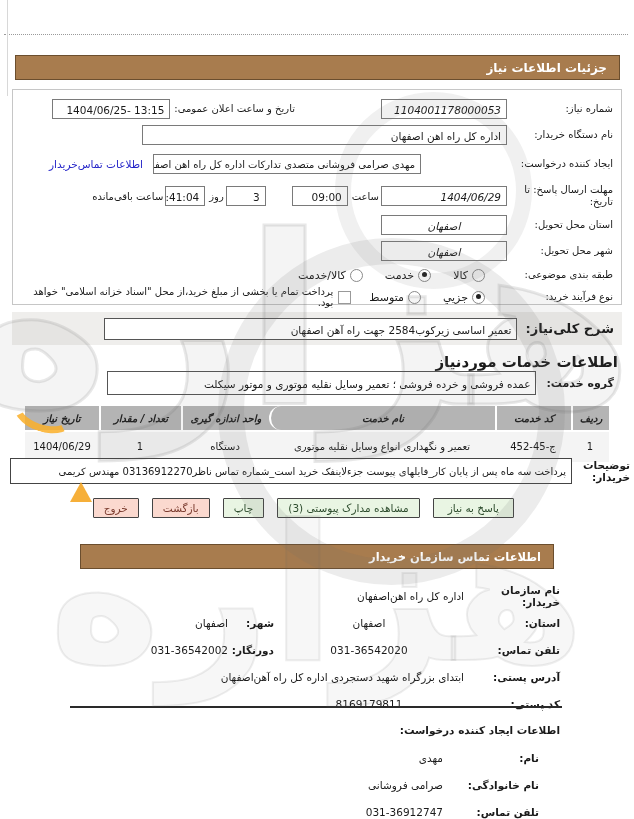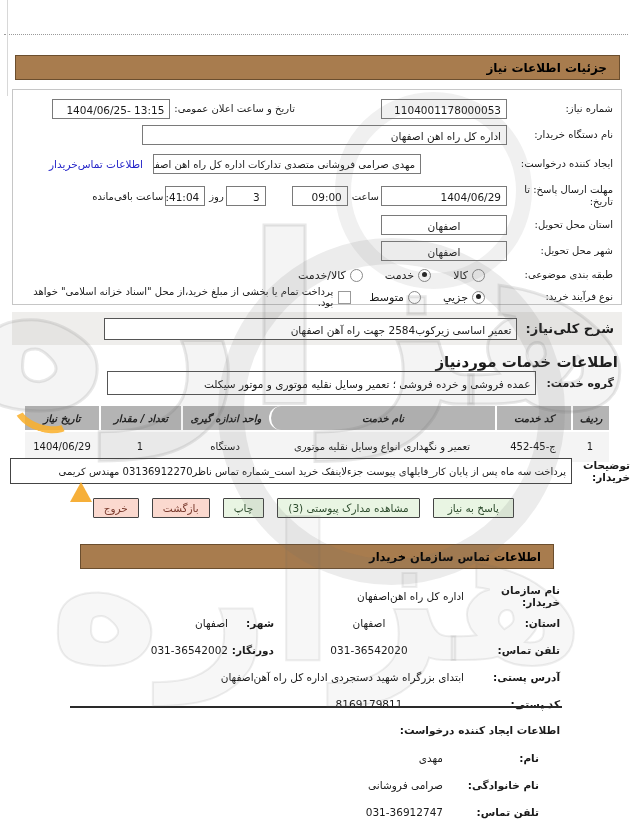--- a/index.html
+++ b/index.html
@@ -6,33 +6,33 @@
   body{
     width:634px;height:819px;overflow:hidden;position:relative;background:#ffffff;
     font-family:"DejaVu Sans",sans-serif;font-size:11px;color:#1a1a1a;direction:rtl;
   }
   .page{position:absolute;inset:0;}
   
   .dotted{position:absolute;top:34px;left:4px;right:6px;border-top:1px dotted #9a9a9a;}
   .edge{position:absolute;left:7px;top:0;height:96px;border-left:1px solid #d8d8d8;}
   
   .hdr{position:absolute;height:25px;line-height:25px;background:#a87c4e;border:1px solid #6b4e2e;
-       color:#000000;font-weight:bold;font-size:12px;padding-right:12px;box-sizing:border-box;}
+       color:#ffffff;font-weight:bold;font-size:12px;padding-right:12px;box-sizing:border-box;}
   .hdr1{top:55px;right:14px;left:15px;}
   .hdr2{top:544px;right:80px;left:80px;font-size:11.5px;}
   
   .panel1{position:absolute;top:89px;right:12px;left:12px;height:216px;border:1px solid #c6c6c6;
           background:#fff;padding:8px 8px;box-sizing:border-box;}
   .row{display:flex;align-items:center;margin-bottom:4px;min-height:22px;}
   .lbl{width:106px;flex-shrink:0;font-size:10px;line-height:12px;}
   .vbox{border:1px solid #7a7a7a;height:20px;line-height:20px;background:#fff;padding:0 5px;
         box-sizing:border-box;font-size:10.5px;white-space:nowrap;overflow:hidden;}
   .tr{text-align:right}.tc{text-align:center}
   .ltr{direction:ltr;}
-  .w126{width:126px;}.w118{width:118px;}.w365{width:365px;}.w268{width:268px;}
+  .w126{width:126px;font-style:italic;}.w118{width:118px;}.w365{width:365px;}.w268{width:268px;}
   .w56{width:56px;}.w60{width:40px;}
   .mr86{margin-right:86px;}.mr26{margin-right:26px;}.mr4{margin-right:4px;}
   .mr2{margin-right:2px;}.mr10{margin-right:10px;}
   .small{font-size:10px;}
   .link{color:#2626c9;cursor:pointer;text-decoration:none;font-size:10.5px;}
   
   .opt{display:flex;align-items:center;margin-right:22px;}
   .radio{width:11px;height:11px;border:1px solid #8a8a8a;border-radius:50%;background:#fff;
          display:inline-block;margin-left:4px;position:relative;flex-shrink:0;}
   .radio.sel::after{content:"";position:absolute;top:2.5px;left:2.5px;width:5px;height:5px;

